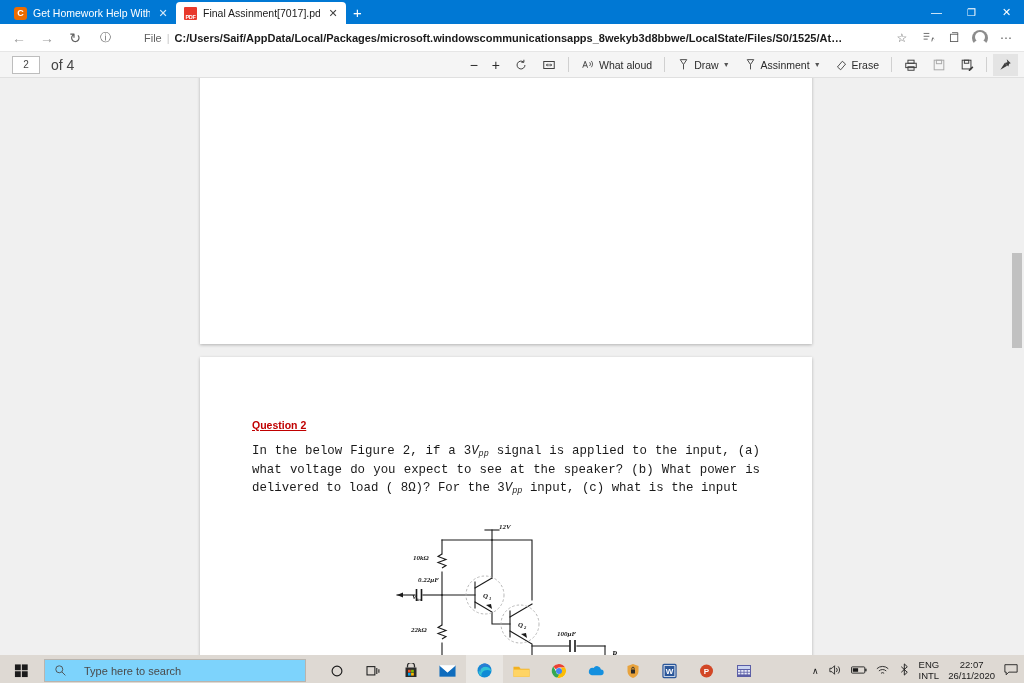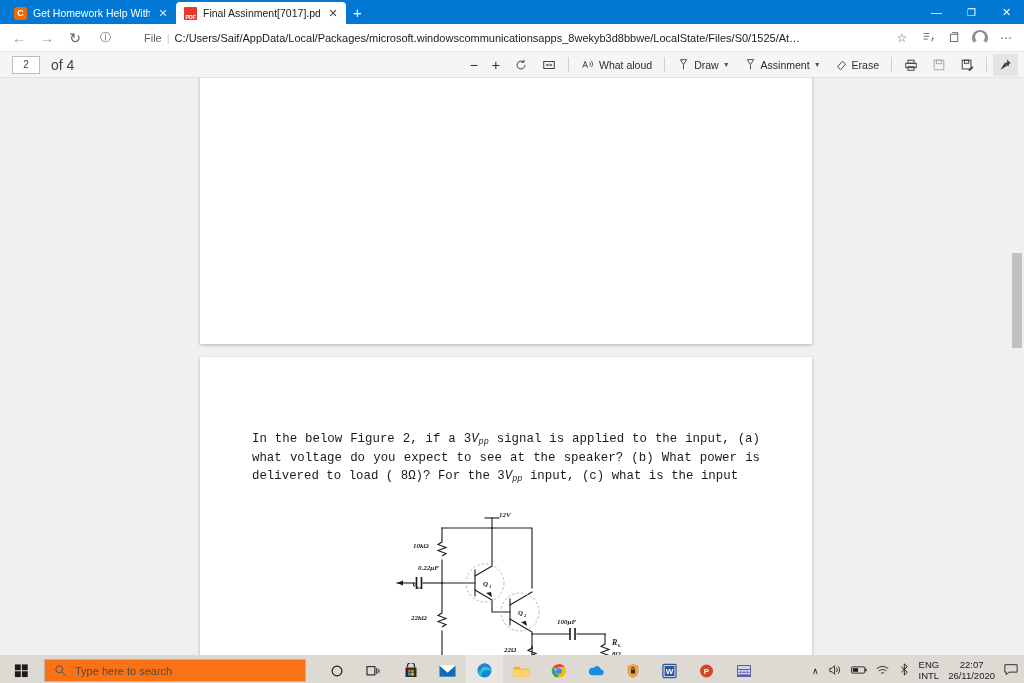--- a/index.html
+++ b/index.html
@@ -43,21 +43,21 @@
             justify-content: center; color: #9a9a9a; font-size: 14px; }
   .navbtn.enabled { color: #5f5f5f; }
   .urlbox {
     flex: 1; height: 22px; background: #fff; border-radius: 3px;
     display: flex; align-items: center; gap: 5px; padding: 0 6px;
     font-size: 11px; color: #1b1b1b; margin-left: 4px; overflow: hidden;
   }
   .url-info { color: #5f5f5f; font-size: 11px; }
   .url-scheme { color: #5f5f5f; padding-left: 28px; }
   .url-sep { color: #c8c8c8; }
-  .url-text { white-space: nowrap; overflow: hidden; }
+  .url-text { white-space: nowrap; overflow: hidden; font-weight: bold; }
   .barbtn { width: 24px; height: 24px; display: flex; align-items: center;
             justify-content: center; color: #5f5f5f; font-size: 12px; }
   .avatar { width: 16px; height: 16px; border-radius: 50%; background: #8c8c8c;
             position: relative; }
   .avatar::after { content: ""; position: absolute; left: 3px; top: 2.5px;
             width: 10px; height: 10px; border-radius: 50%; background: #fff; }
   .avatar::before { content: ""; position: absolute; left: 1px; bottom: 0;
             width: 14px; height: 6px; border-radius: 7px 7px 0 0; background: #fff; }
 
   
@@ -103,22 +103,22 @@
             border-radius: 0; }
 
   
   .taskbar {
     height: 31px; background: #ded9d3; display: flex; align-items: center;
     padding: 0 0 0 2px; gap: 0; position: relative;
   }
   .startbtn { width: 38px; height: 31px; display: flex; align-items: center;
               justify-content: center; }
   .searchbox {
-    width: 262px; height: 23px; background: #f97316; border: 1px solid #b9b4ae;
-    display: flex; align-items: center; gap: 8px; padding: 0 9px;
+    width: 262px; height: 23px; background: #7dd3fc; border: 1px solid #b9b4ae;
+    display: flex; align-items: center; gap: 17px; padding: 0 9px;
     font-size: 11px; color: #4a4a4a; margin-left: 4px;
   }
   .tb-icon { width: 37px; height: 31px; display: flex; align-items: center;
              justify-content: center; position: relative; }
   .tb-icon.running::after {
     content: ""; position: absolute; bottom: 1px; left: 7px; right: 7px;
     height: 2px; background: #3f8bd8;
   }
   .tb-icon.active { background: #e9e6e2; }
   .tray { position: absolute; right: 6px; display: flex; align-items: center;
@@ -274,20 +274,21 @@
   </div>
 </div>
 
 <div class="viewer">
 
   <div class="pdfpage" id="page1"></div>
 
   <div class="pdfpage" id="page2">
     <div class="qcontent">
 
+      <div class="qtitle">Question 2</div>
 
       <div class="qbody">
         <span>In the below Figure 2, if a 3</span><i>V</i><i class="sub">pp</i><span> signal is applied to the input, (a) what voltage do you expect to see at the speaker? (b) What power is delivered to load ( 8Ω)? For the 3</span><i>V</i><i class="sub">pp</i><span> input, (c) what is the input</span>
       </div>
 
 
       <div class="figwrap">
         <svg width="235" height="180" viewBox="0 0 235 180">
           <g stroke="#1a1a1a" stroke-width="1.1" fill="none" stroke-linecap="square">
 

